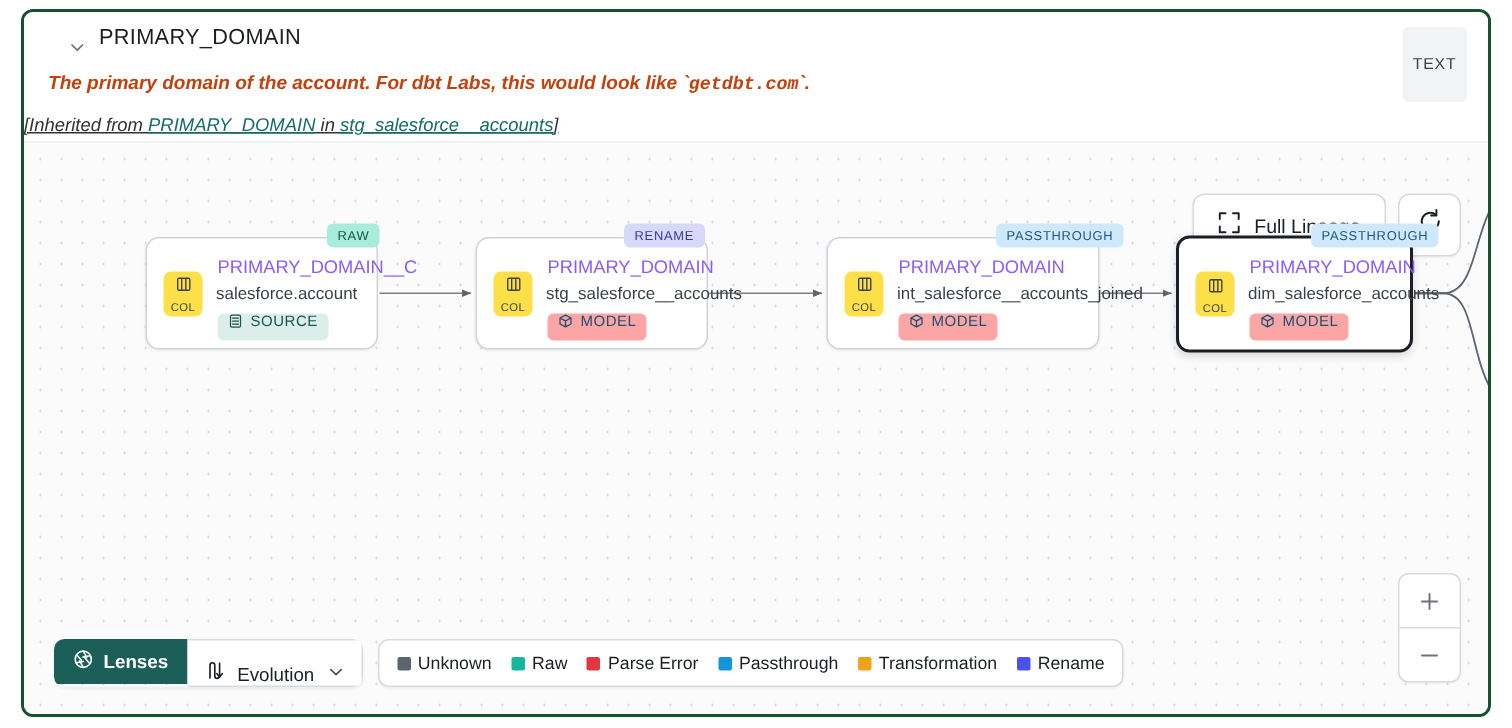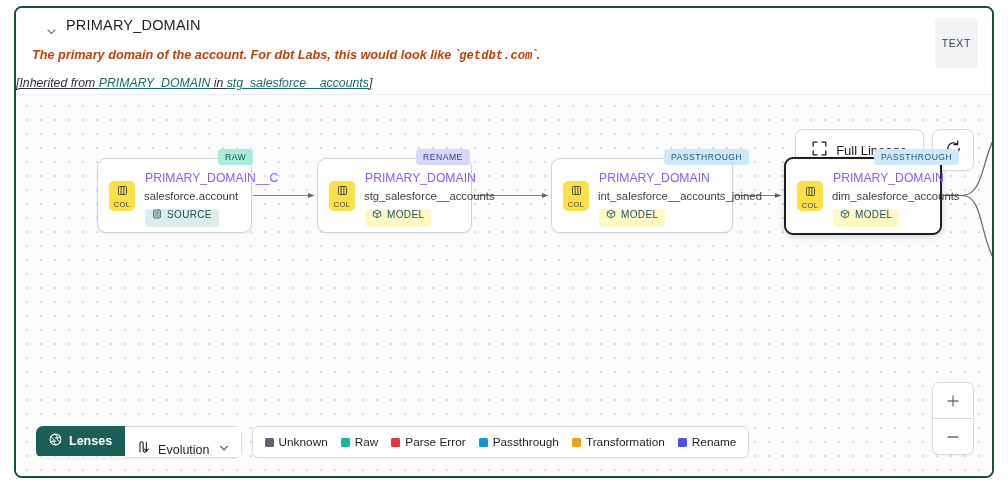--- a/index.html
+++ b/index.html
@@ -102,21 +102,21 @@
   .colchip .cl{font-size:7.5px;color:#3b4048;letter-spacing:.3px;line-height:1;}
   .n-name{position:absolute;left:47px;top:12px;font-size:12.2px;color:#8b5cf6;}
   .n-sub{position:absolute;left:46px;top:31px;font-size:11.3px;color:#3b4048;}
   .n-badge{
     position:absolute;left:47px;top:50px;
     display:inline-flex;align-items:flex-start;gap:5px;
     height:18px;padding:0 7px;border-radius:4px;
     font-size:10px;letter-spacing:.35px;
   }
   .bg-source{background:#dceeea;color:#18564f;}
-  .bg-model{background:#fef9c3;color:#1b4f74;}
+  .bg-model{background:#fca5a5;color:#1b4f74;}
   .tag{
     position:absolute;top:-10px;
     height:16px;padding:0 7px;border-radius:4px;
     font-size:8.6px;letter-spacing:.5px;
     display:flex;align-items:center;
   }
   .t-raw{background:#a9ecdc;color:#12554a;}
   .t-rename{background:#d7d9fb;color:#343a9a;}
   .t-pass{background:#cfe8fb;color:#1b5681;}
 

